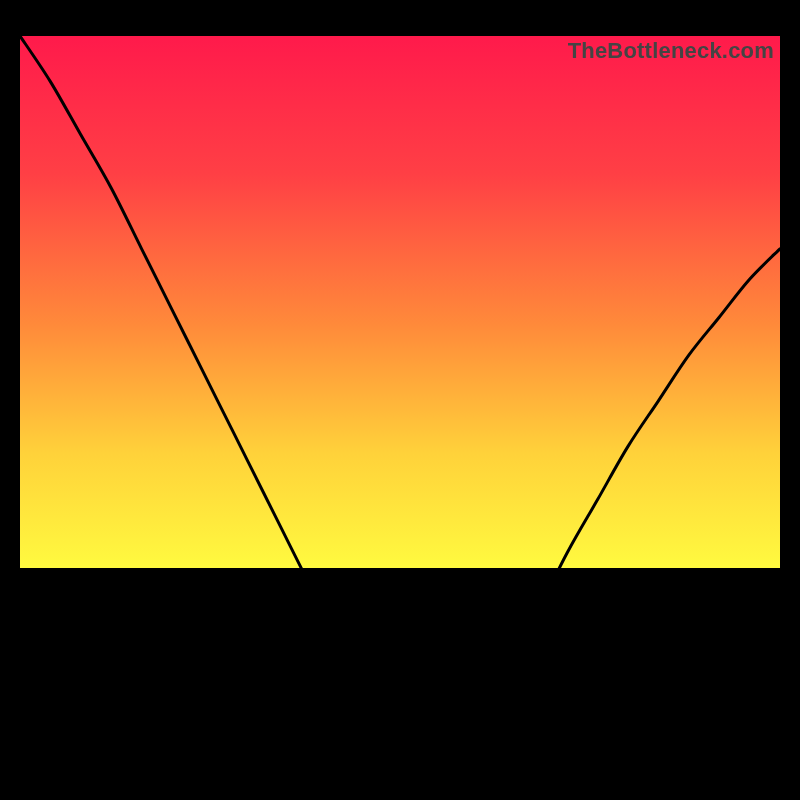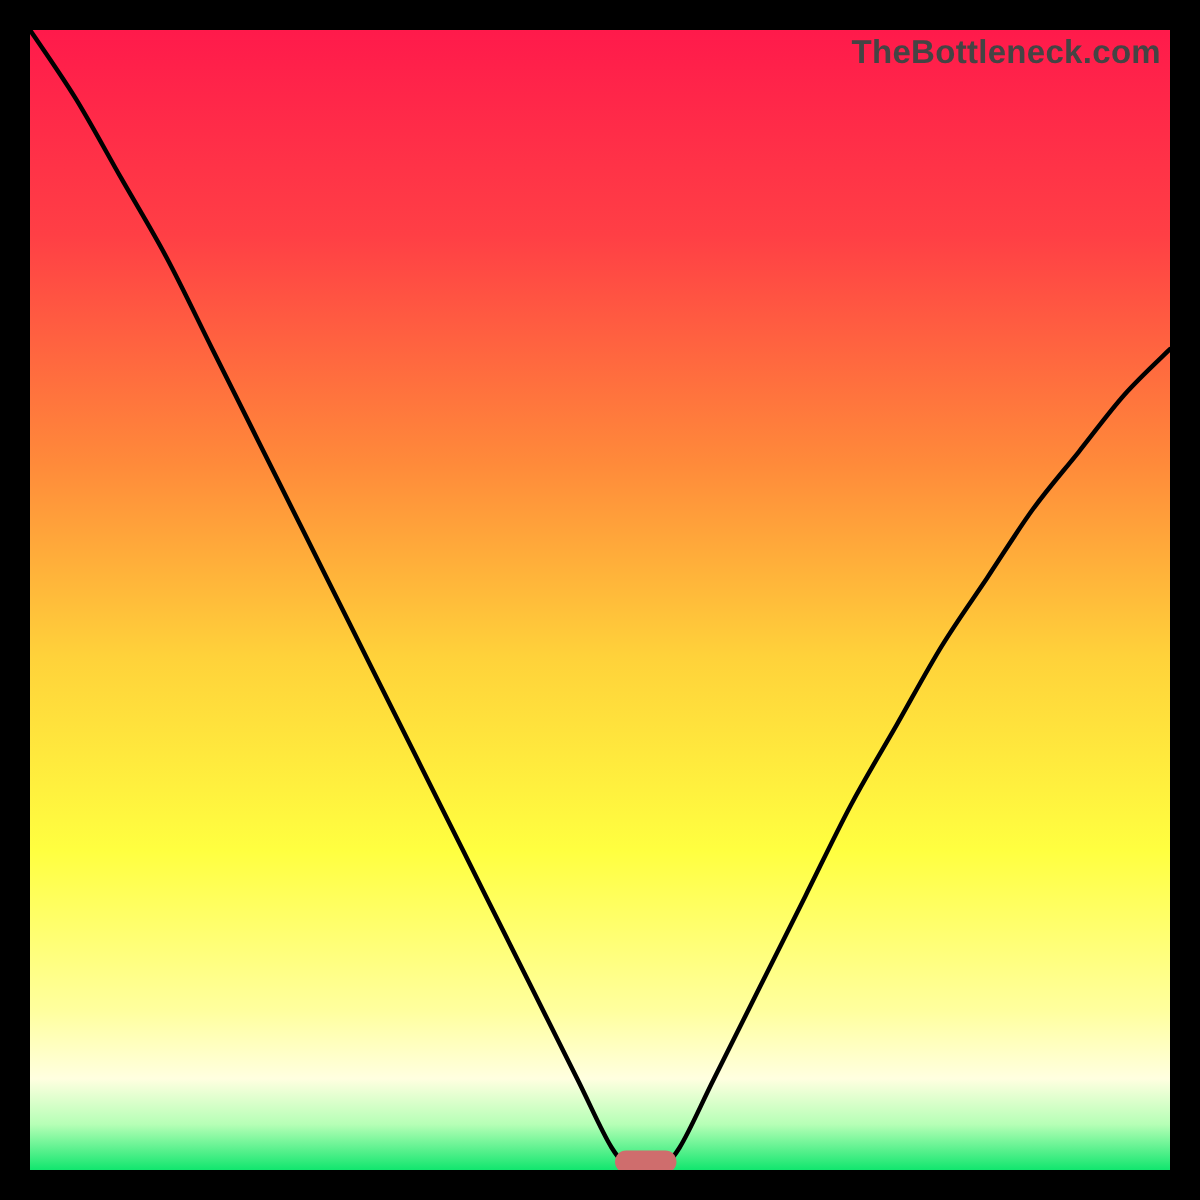--- a/index.html
+++ b/index.html
@@ -6,23 +6,23 @@
   html, body { width: 800px; height: 800px; overflow: hidden; background: #000; }
   .frame {
     position: relative;
     width: 800px;
     height: 800px;
     background: #000;
   }
   .plot-area {
     position: absolute;
     left: 20px;
-    top: 20px;
+    top: 36px;
     width: 760px;
-    height: 760px;
+    height: 532px;
     overflow: hidden;
     padding-left: 22px;
   }
   .gradient-bg {
     position: absolute;
     inset: 0;
   }
   .watermark {
     position: absolute;
     top: 2px;

